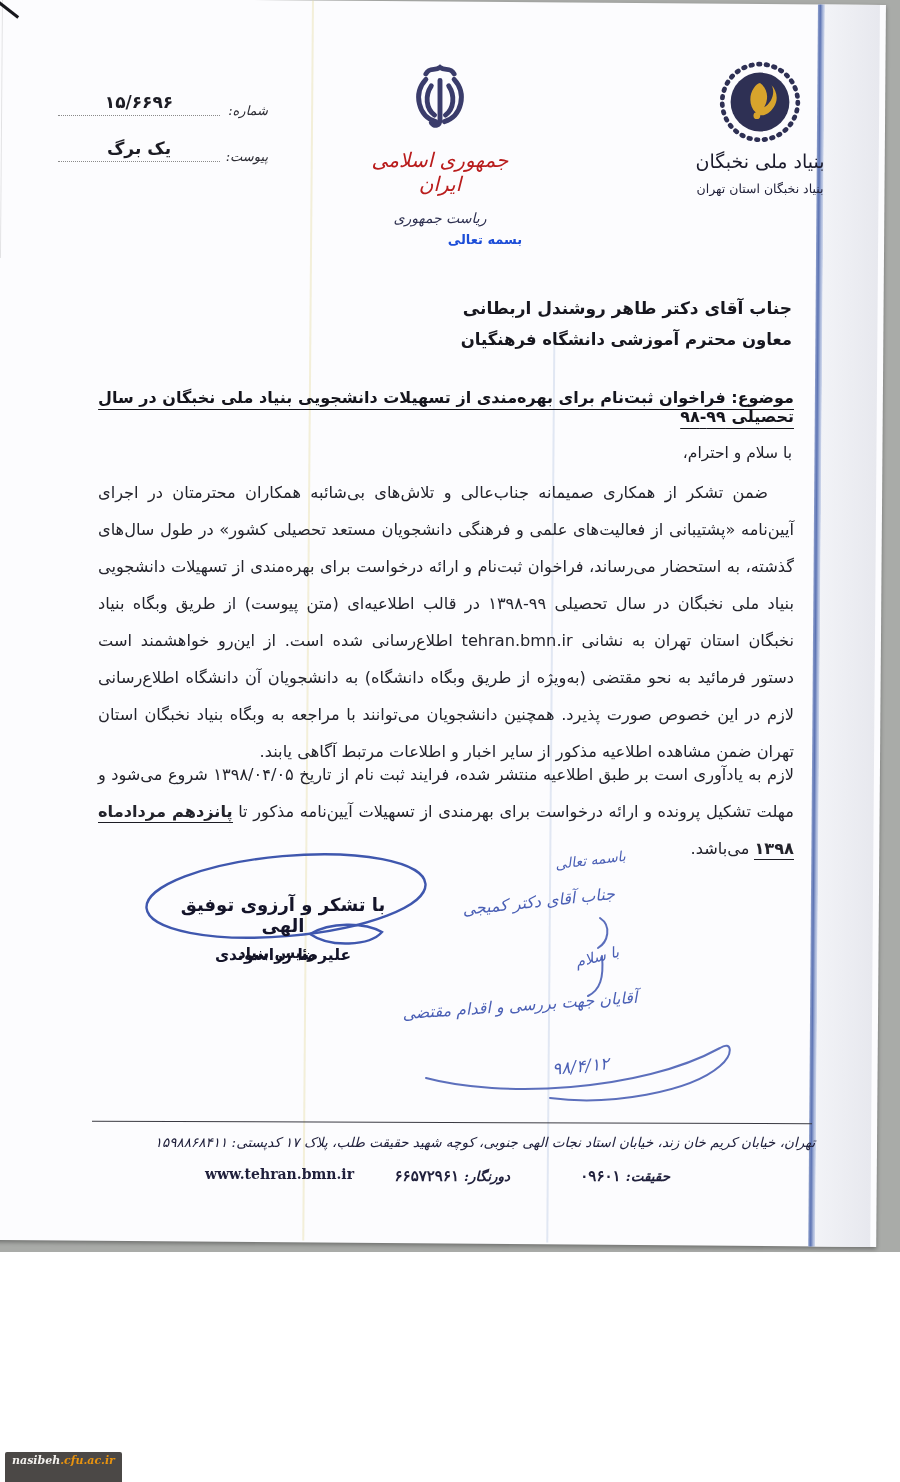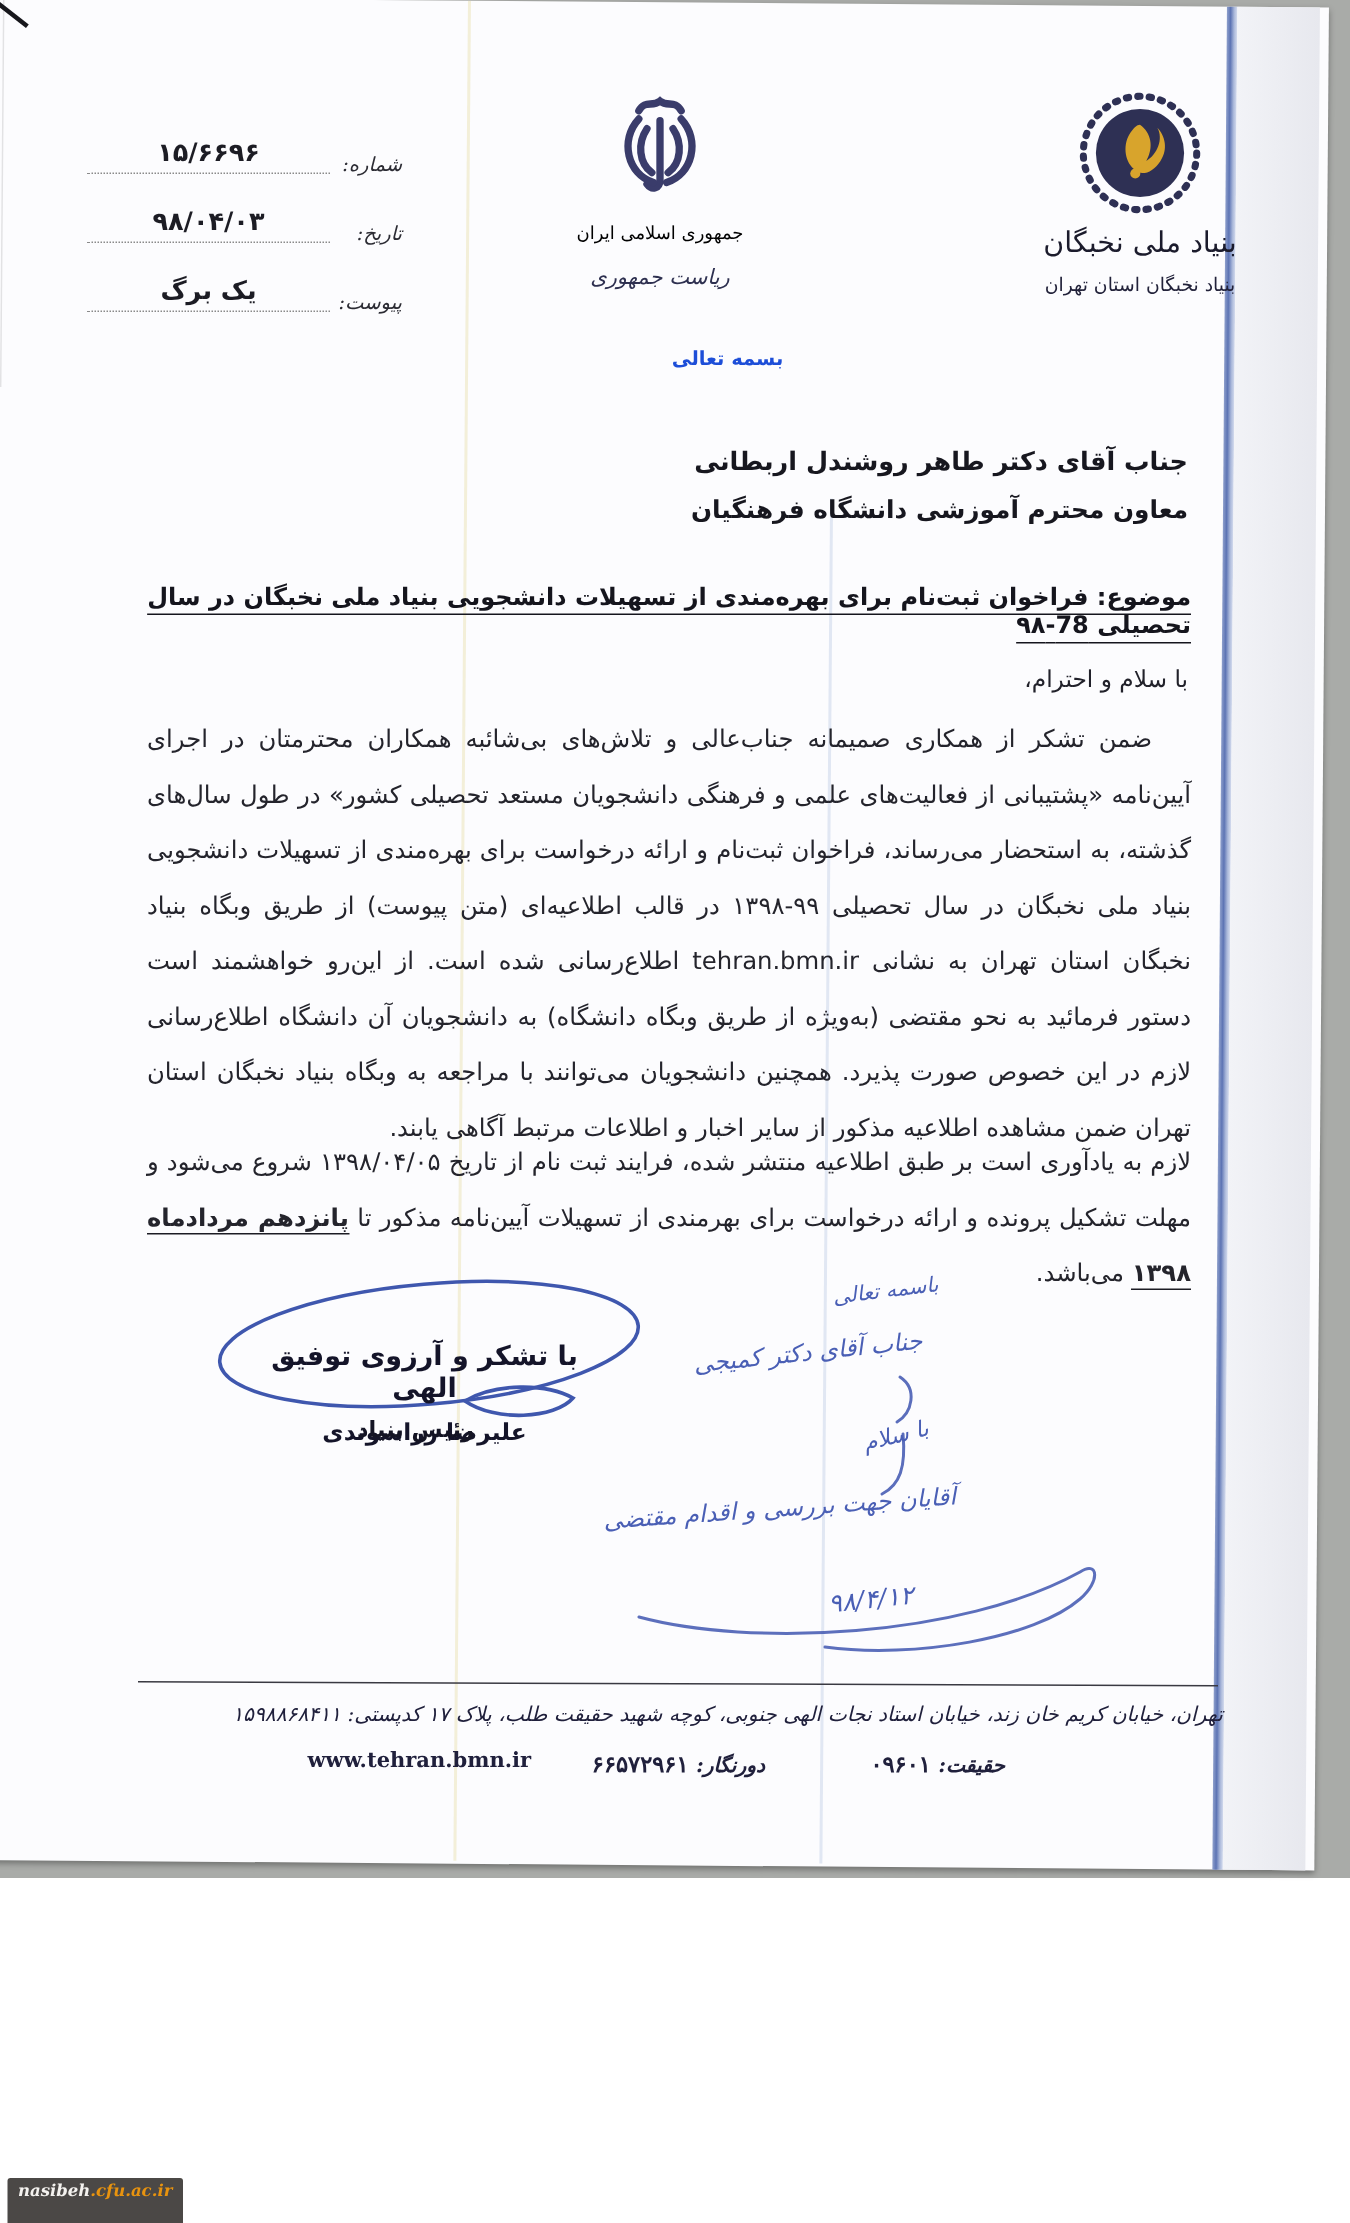--- a/index.html
+++ b/index.html
@@ -26,21 +26,21 @@
   .hfields{position:absolute;left:58px;top:78px;width:210px;}
   .hrow{position:relative;height:46px;direction:rtl;}
   .hlabel{position:absolute;right:0;bottom:6px;font-family:"DejaVu Serif",serif;font-style:italic;
           font-size:13px;color:#2c2c34;}
   .hline{position:absolute;right:48px;left:0;bottom:8px;border-bottom:1.5px dotted #8a8a8a;height:26px;
          text-align:center;}
   .hvalue{font-weight:bold;font-size:17px;color:#1c1c24;line-height:26px;}
 
   
   .hcenter{position:absolute;left:360px;top:62px;width:160px;text-align:center;}
-  .hcenter .country{font-family:"DejaVu Serif",serif;font-size:12px;color:#000000;margin-top:8px;}
+  .hcenter .country{font-family:"DejaVu Serif",serif;font-style:italic;font-size:20px;color:#b91c1c;margin-top:8px;}
   .hcenter .office{font-family:"DejaVu Serif",serif;font-style:italic;font-size:14px;color:#2e3050;margin-top:14px;}
 
   
   .hright{position:absolute;left:660px;top:60px;width:200px;text-align:center;}
   .hright .org{font-family:"DejaVu Serif",serif;font-weight:normal;font-size:19px;color:#1b1b2c;margin-top:6px;}
   .hright .branch{font-family:"DejaVu Serif",serif;font-size:12.5px;color:#22223a;margin-top:9px;}
 
   .bismillah{position:absolute;left:420px;top:232px;width:130px;text-align:center;
              font-weight:bold;font-size:13px;color:#1d4ed8;}
 
@@ -112,24 +112,20 @@
     <div class="crease c2"></div>
     <div class="left-paper-edge"></div>
   </div>
 
   <div class="corner-mark"></div>
 
   <div class="hfields">
     <div class="hrow">
       <div class="hline"><span class="hvalue">۱۵/۶۶۹۶</span></div>
       <span class="hlabel">شماره:</span>
-    </div>
-    <div class="hrow">
-      <div class="hline"><span class="hvalue">۹۸/۰۴/۰۳</span></div>
-      <span class="hlabel">تاریخ:</span>
     </div>
     <div class="hrow">
       <div class="hline"><span class="hvalue">یک برگ</span></div>
       <span class="hlabel">پیوست:</span>
     </div>
   </div>
 
   <div class="hcenter">
     <svg width="76" height="78" viewBox="0 0 70 70" style="display:block;margin:0 auto;">
       <g fill="none" stroke="#3a3c6b" stroke-width="4.5" stroke-linecap="round">
@@ -156,21 +152,21 @@
     <div class="branch">بنیاد نخبگان استان تهران</div>
   </div>
 
   <div class="bismillah">بسمه تعالی</div>
 
   <div class="recipient">
     <div class="r1">جناب آقای دکتر طاهر روشندل اربطانی</div>
     <div class="r2">معاون محترم آموزشی دانشگاه فرهنگیان</div>
   </div>
 
-  <div class="subject">موضوع: فراخوان ثبت‌نام برای بهره‌مندی از تسهیلات دانشجویی بنیاد ملی نخبگان در سال تحصیلی 78-۹۸</div>
+  <div class="subject">موضوع: فراخوان ثبت‌نام برای بهره‌مندی از تسهیلات دانشجویی بنیاد ملی نخبگان در سال تحصیلی ۹۹-۹۸</div>
 
   <div class="salutation">با سلام و احترام،</div>
 
   <div class="para p1">ضمن تشکر از همکاری صمیمانه جناب‌عالی و تلاش‌های بی‌شائبه همکاران محترمتان در اجرای آیین‌نامه «پشتیبانی از فعالیت‌های علمی و فرهنگی دانشجویان مستعد تحصیلی کشور» در طول سال‌های گذشته، به استحضار می‌رساند، فراخوان ثبت‌نام و ارائه درخواست برای بهره‌مندی از تسهیلات دانشجویی بنیاد ملی نخبگان در سال تحصیلی ۹۹-۱۳۹۸ در قالب اطلاعیه‌ای (متن پیوست) از طریق وبگاه بنیاد نخبگان استان تهران به نشانی tehran.bmn.ir اطلاع‌رسانی شده است. از این‌رو خواهشمند است دستور فرمائید به نحو مقتضی (به‌ویژه از طریق وبگاه دانشگاه) به دانشجویان آن دانشگاه اطلاع‌رسانی لازم در این خصوص صورت پذیرد. همچنین دانشجویان می‌توانند با مراجعه به وبگاه بنیاد نخبگان استان تهران ضمن مشاهده اطلاعیه مذکور از سایر اخبار و اطلاعات مرتبط آگاهی یابند.</div>
 
   <div class="para p2"><span>لازم به یادآوری است بر طبق اطلاعیه منتشر شده، فرایند ثبت نام از تاریخ ۱۳۹۸/۰۴/۰۵ شروع می‌شود و مهلت تشکیل پرونده و ارائه درخواست برای بهرمندی از تسهیلات آیین‌نامه مذکور تا </span><span class="deadline">پانزدهم مردادماه ۱۳۹۸</span><span> می‌باشد.</span></div>
 
   <div class="sig-wrap">
     <svg class="sig-ellipse" width="300" height="130" viewBox="0 0 300 130">
       <g fill="none" stroke="#3f57ae" stroke-width="2.4" stroke-linecap="round">

